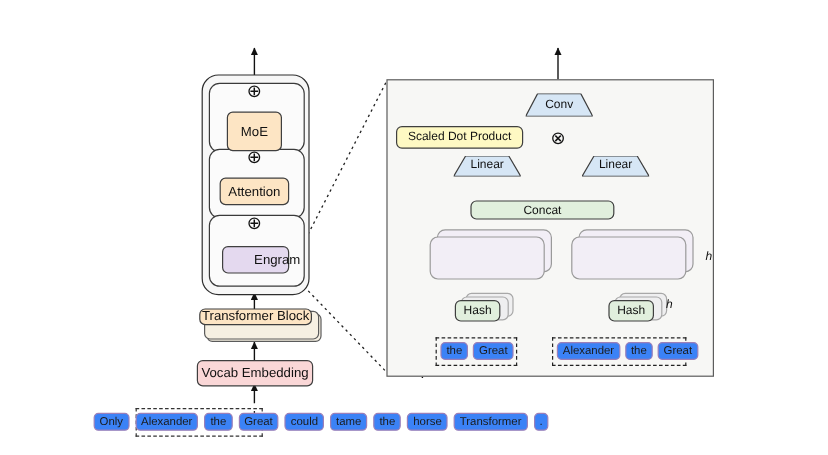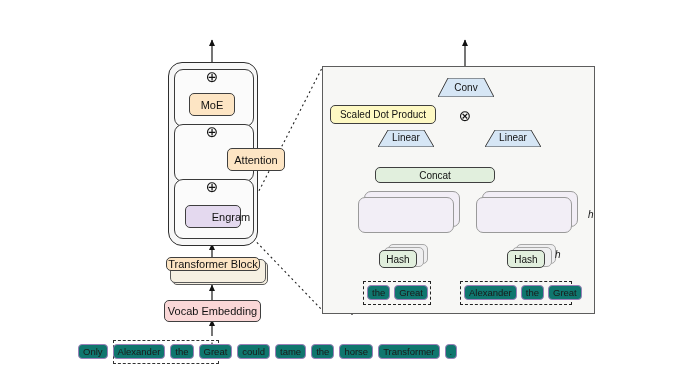--- a/index.html
+++ b/index.html
@@ -3,21 +3,21 @@
 <meta charset="utf-8">
 <style>
   html,body{margin:0;padding:0;background:#ffffff;}
   body{width:690px;height:379px;position:relative;overflow:hidden;
        font-family:"Liberation Sans","DejaVu Sans",sans-serif;}
   #root{position:absolute;left:0;top:0;width:690px;height:379px;}
   svg#canvas{position:absolute;left:0;top:0;width:690px;height:379px;}
   .lbl{position:absolute;display:flex;align-items:center;justify-content:center;
        box-sizing:border-box;white-space:nowrap;color:#111;}
   .box{border:1px solid #5b5b5b;border-radius:5px;}
-  .tok{border:1px solid #9b7fb8;border-radius:4px;background:#0f766e;
+  .tok{border:1px solid #9b7fb8;border-radius:4px;background:#3b82f6;
        font-size:9.5px;padding:0 4px;height:15px;color:#1a1a1a;}
   .peach{background:#fde5c4;border:1px solid #3f3f3f;}
   .pink{background:#fad7d7;border:1px solid #3f3f3f;}
   .lav{background:#e4d9ef;border:1px solid #3f3f3f;padding-left:36px;}
   .grn{background:#fef9c3;border:1px solid #3f3f3f;}
   .grn2{background:#e1efdd;border:1px solid #3f3f3f;}
   .lavbig{background:#e6dcef;border:1px solid #545454;border-radius:7px;}
   .stackghost{background:#f2eef6;border:1px solid #9a9a9a;border-radius:7px;}
   .stackghost2{background:#efeff0;border:1px solid #a8a8a8;border-radius:5px;}
   .shadow{background:#f6f0e2;border:1px solid #5b5b5b;border-radius:5px;}
@@ -119,22 +119,22 @@
       <line x1="547" y1="256" x2="553" y2="255" stroke="#555" stroke-width="1"></line>
     </g>
   </svg>
 
   <div class="outerblk" style="left:168px;top:62px;width:88px;height:182px;"></div>
 
   <div class="innerblk" style="left:174px;top:69px;width:78px;height:56px;"></div>
   <div class="innerblk" style="left:174px;top:124px;width:78px;height:56px;"></div>
   <div class="innerblk" style="left:174px;top:179px;width:78px;height:58px;"></div>
 
-  <div class="lbl box peach" style="left:189px;top:93px;width:46px;height:23px;font-size:11px;">MoE</div>
-  <div class="lbl box peach" style="left:183px;top:148px;width:58px;height:23px;font-size:11px;margin-left:44px;">Attention</div>
+  <div class="lbl box peach" style="left:189px;top:93px;width:46px;height:33px;font-size:11px;">MoE</div>
+  <div class="lbl box peach" style="left:183px;top:148px;width:58px;height:23px;font-size:11px;">Attention</div>
   <div class="lbl box lav" style="left:185px;top:205px;width:56px;height:23px;font-size:11px;">Engram</div>
 
   <div class="lbl" style="left:204px;top:68px;width:16px;height:16px;font-size:15px;
               color:#111;line-height:1;">⊕</div>
   <div class="lbl" style="left:204px;top:123px;width:16px;height:16px;font-size:15px;line-height:1;">⊕</div>
   <div class="lbl" style="left:204px;top:178px;width:16px;height:16px;font-size:15px;line-height:1;">⊕</div>
 
   <div class="shadow" style="position:absolute;left:172px;top:261px;width:94px;height:22px;"></div>
   <div class="shadow" style="position:absolute;left:170px;top:259px;width:94px;height:22px;"></div>
   <div class="lbl box peach" style="left:166px;top:257px;width:94px;height:14px;font-size:11px;">Transformer Block</div>
@@ -171,21 +171,21 @@
   <svg style="position:absolute;left:378px;top:130px;width:56px;height:17px;" viewBox="0 0 56 17" xmlns="http://www.w3.org/2000/svg">
     <polygon points="10,0 46,0 56,17 0,17" fill="#d6e6f5" stroke="#3f3f3f" stroke-width="1"></polygon>
   </svg>
   <div class="lbl" style="left:378px;top:130px;width:56px;height:15px;font-size:10px;">Linear</div>
 
   <svg style="position:absolute;left:485px;top:130px;width:56px;height:17px;" viewBox="0 0 56 17" xmlns="http://www.w3.org/2000/svg">
     <polygon points="10,0 46,0 56,17 0,17" fill="#d6e6f5" stroke="#3f3f3f" stroke-width="1"></polygon>
   </svg>
   <div class="lbl" style="left:485px;top:130px;width:56px;height:15px;font-size:10px;">Linear</div>
 
-  <div class="lbl box grn2" style="left:375px;top:167px;width:120px;height:16px;font-size:10px;">Concat</div>
+  <div class="lbl box grn2" style="left:392px;top:167px;width:120px;height:16px;font-size:10px;">Concat</div>
 
   <div class="stackghost" style="position:absolute;left:364px;top:191px;width:94px;height:34px;"></div>
   <div class="stackghost" style="position:absolute;left:358px;top:197px;width:94px;height:34px;"></div>
 
   <div class="stackghost2" style="position:absolute;left:388px;top:244px;width:38px;height:18px;"></div>
   <div class="stackghost2" style="position:absolute;left:384px;top:247px;width:38px;height:18px;"></div>
   <div class="lbl box grn2" style="left:379px;top:250px;width:38px;height:18px;font-size:10px;">Hash</div>
 
   <div class="dashbox" style="left:363px;top:281px;width:66px;height:22px;"></div>
   <div style="position:absolute;left:367px;top:285px;display:flex;gap:4px;">

